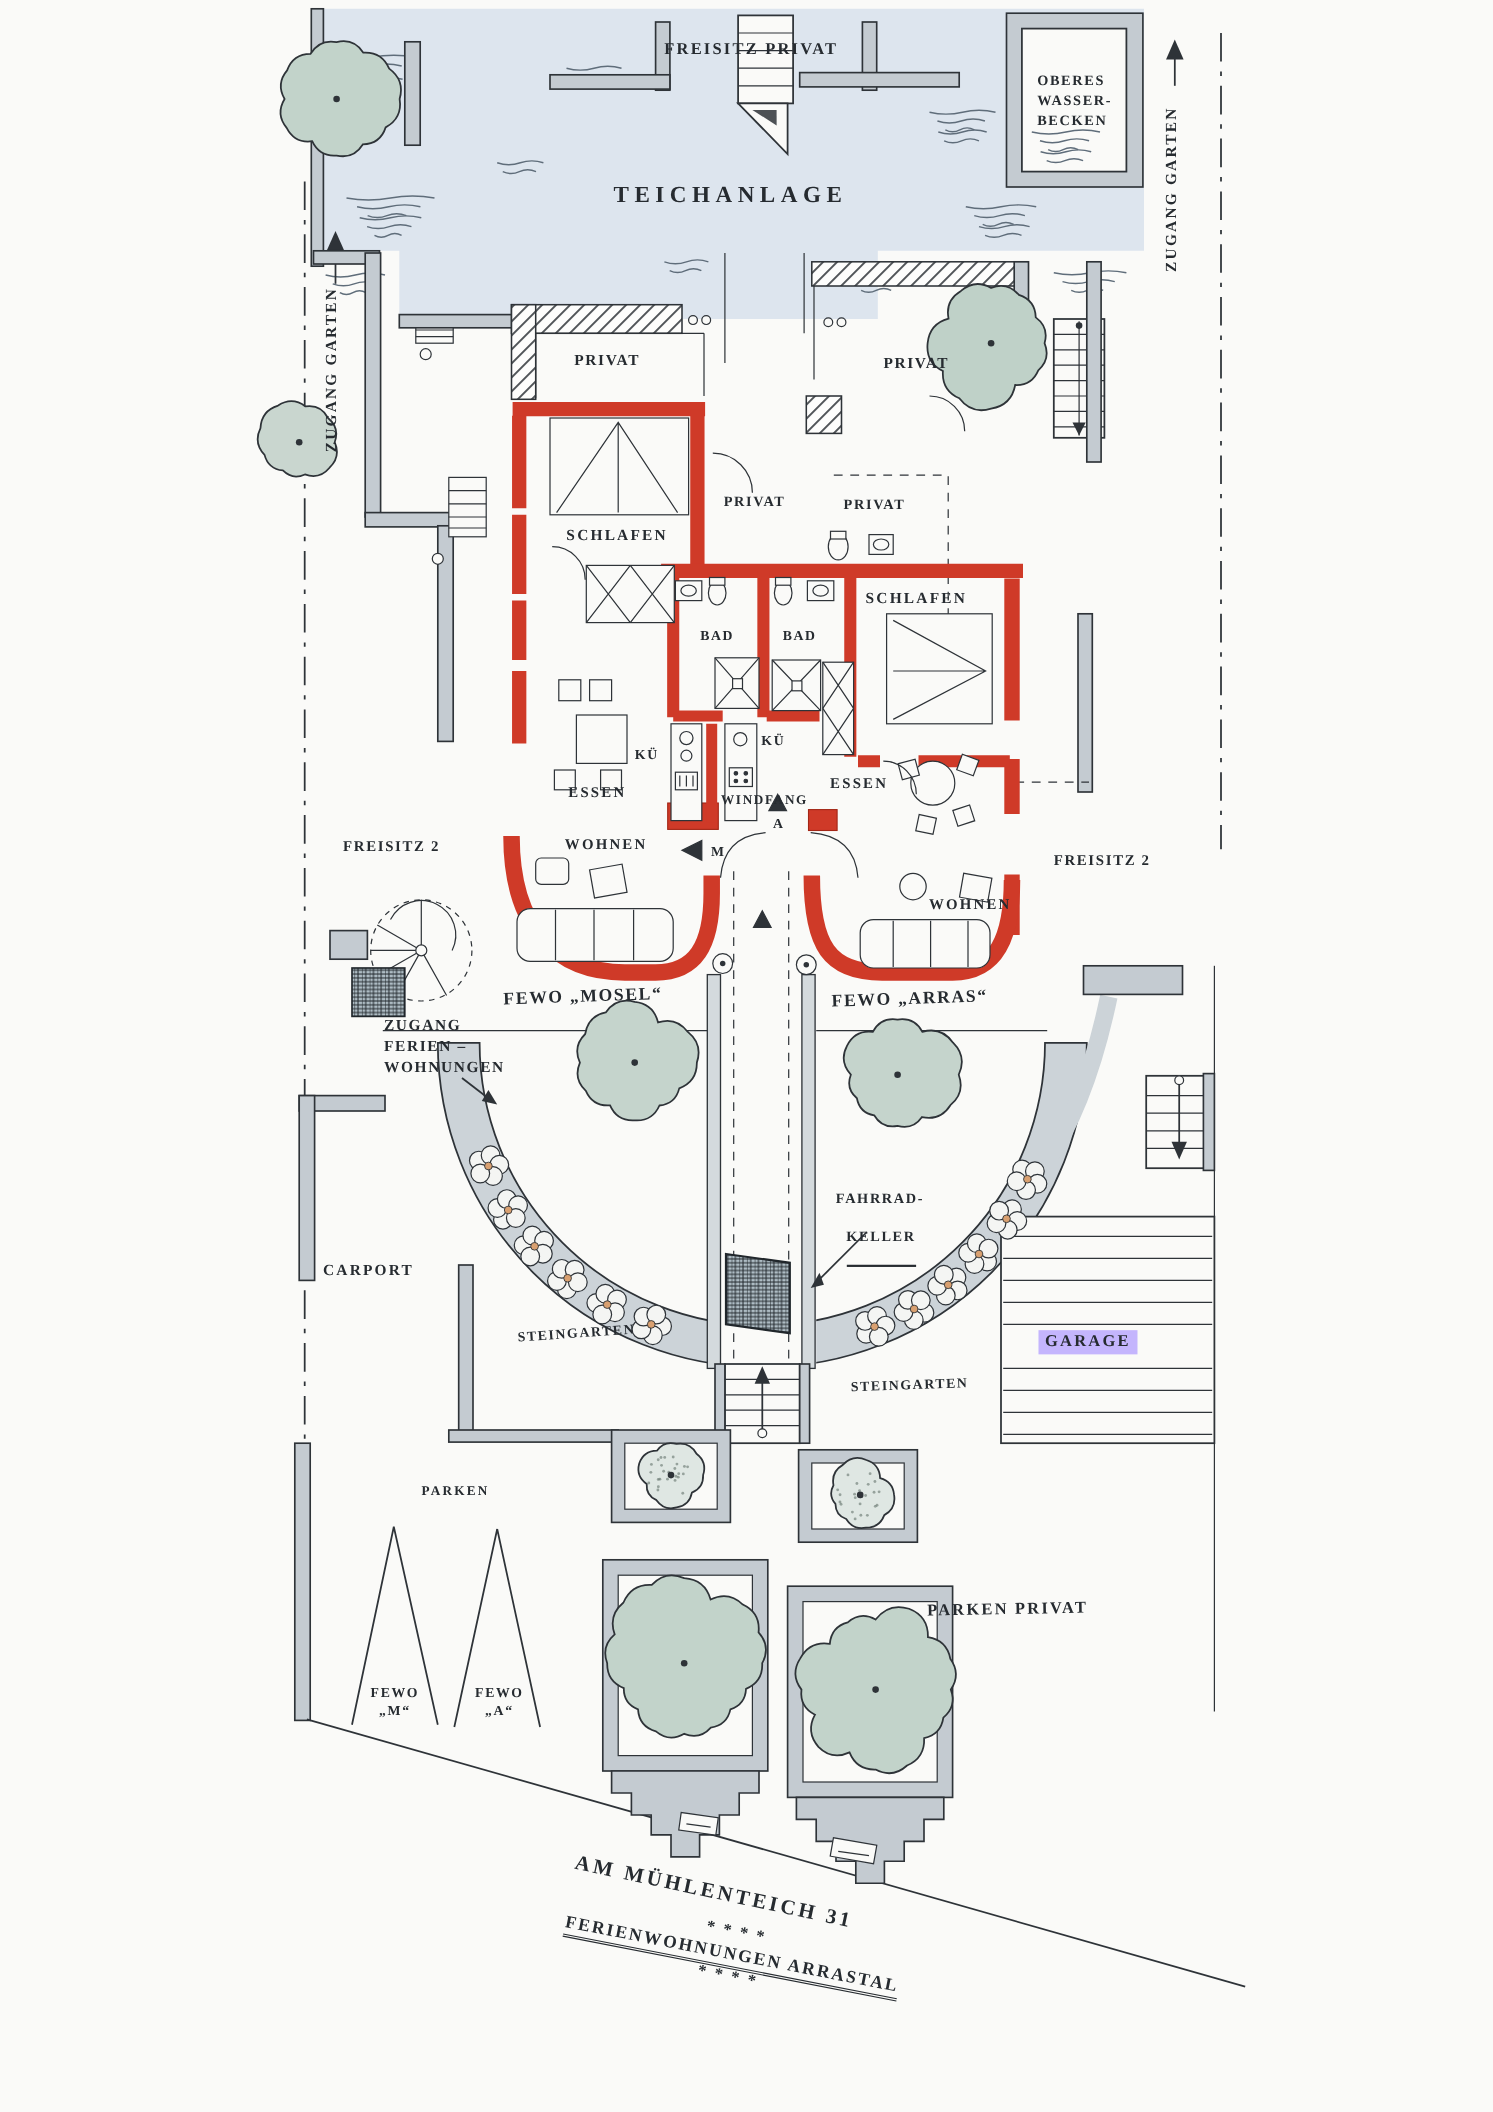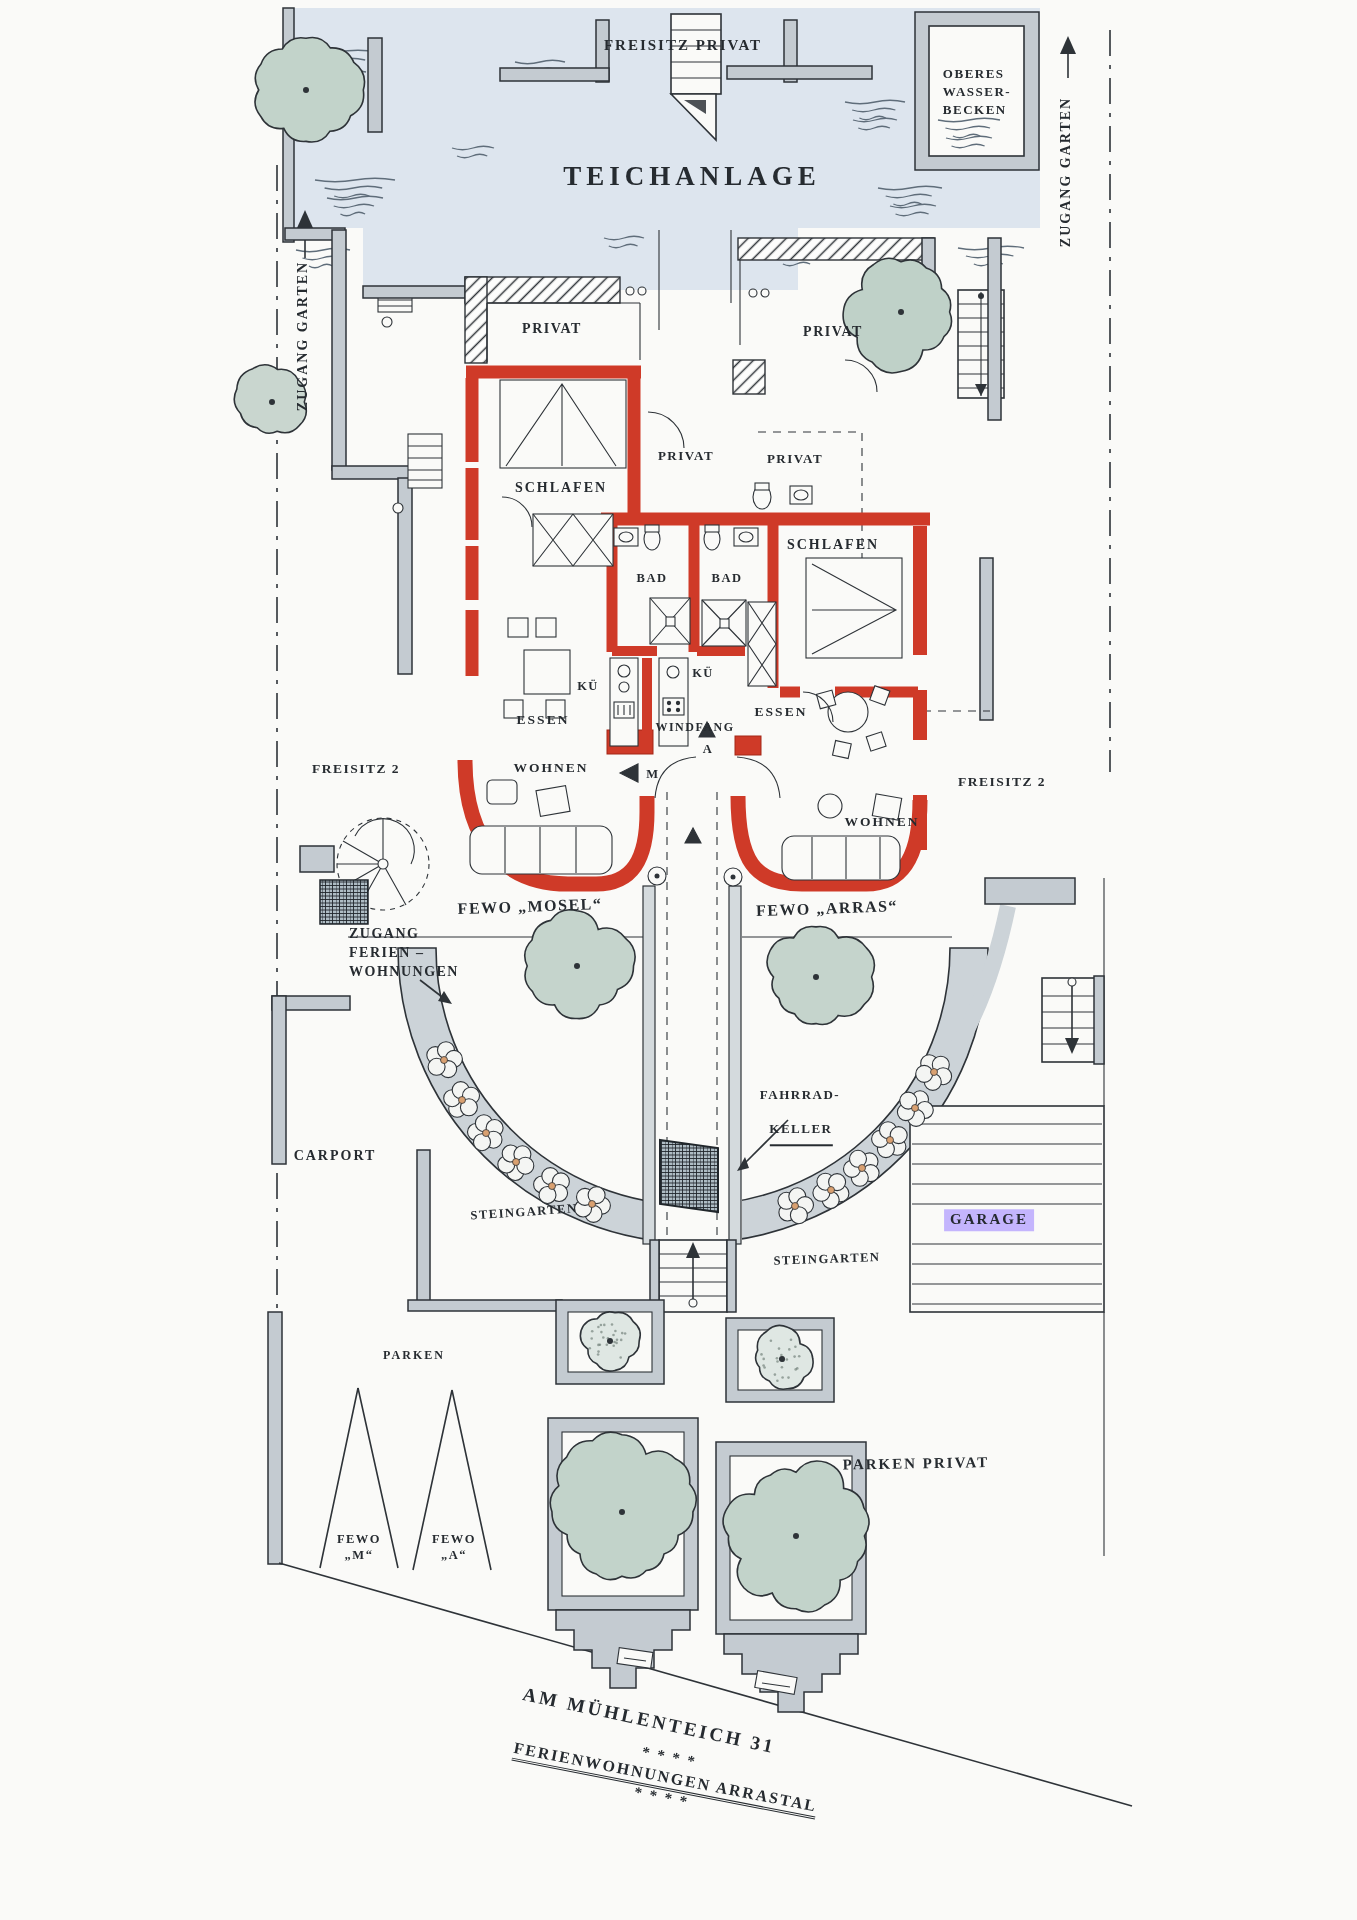--- a/index.html
+++ b/index.html
@@ -584,21 +584,21 @@
           <circle cx="796" cy="1536" r="3" class="treedot"></circle>
         </g>
   </g>
 </svg>
 
 <div class="lbl" style="left:683px;top:46px;font-size:15px;letter-spacing:2px">FREISITZ PRIVAT</div>
 <div class="lbl left" style="left:977px;top:92px;font-size:13px;line-height:1.4">OBERES
 WASSER-
 BECKEN</div>
 <div class="lbl" style="left:1066px;top:172px;font-size:14px;letter-spacing:2px;transform:translate(-50%,-50%) rotate(-90deg)">ZUGANG GARTEN</div>
-<div class="lbl" style="left:692px;top:177px;font-size:27px;letter-spacing:5px">TEICHANLAGE</div>
+<div class="lbl" style="left:664px;top:177px;font-size:21px;letter-spacing:5px">TEICHANLAGE</div>
 <div class="lbl" style="left:303px;top:336px;font-size:14px;letter-spacing:2px;transform:translate(-50%,-50%) rotate(-90deg)">ZUGANG GARTEN</div>
 <div class="lbl" style="left:552px;top:329px;font-size:14px">PRIVAT</div>
 <div class="lbl" style="left:833px;top:332px;font-size:14px">PRIVAT</div>
 <div class="lbl" style="left:561px;top:488px;font-size:14px;letter-spacing:2px">SCHLAFEN</div>
 <div class="lbl" style="left:686px;top:456px;font-size:13px">PRIVAT</div>
 <div class="lbl" style="left:795px;top:459px;font-size:13px">PRIVAT</div>
 <div class="lbl" style="left:833px;top:545px;font-size:14px;letter-spacing:2px">SCHLAFEN</div>
 <div class="lbl" style="left:652px;top:578px;font-size:12.5px">BAD</div>
 <div class="lbl" style="left:727px;top:578px;font-size:12.5px">BAD</div>
 <div class="lbl" style="left:588px;top:686px;font-size:12.5px">KÜ</div>
@@ -612,21 +612,21 @@
 <div class="lbl" style="left:1002px;top:782px;font-size:13.5px">FREISITZ 2</div>
 <div class="lbl" style="left:653px;top:774px;font-size:12.5px">M</div>
 <div class="lbl" style="left:708px;top:749px;font-size:12.5px">A</div>
 <div class="lbl" style="left:530px;top:907px;font-size:16px;transform:translate(-50%,-50%) rotate(-2deg)">FEWO „MOSEL“</div>
 <div class="lbl" style="left:827px;top:909px;font-size:16px;transform:translate(-50%,-50%) rotate(-2deg)">FEWO „ARRAS“</div>
 <div class="lbl left" style="left:404px;top:953px;font-size:14px;line-height:1.35">ZUGANG
 FERIEN –
 WOHNUNGEN</div>
 <div class="lbl left" style="left:800px;top:1100px;font-size:13px">
   <span style="display:block">FAHRRAD-</span>
-  <span style="display:inline-block;border-bottom:2px solid #262b30;padding-bottom:7px">KELLER</span>
+  <span style="display:inline-block;border-bottom:2px solid #262b30;padding-bottom:18px">KELLER</span>
 </div>
 <div class="lbl" style="left:335px;top:1156px;font-size:14px;letter-spacing:2px">CARPORT</div>
 <div class="lbl" style="left:524px;top:1212px;font-size:12.5px;transform:translate(-50%,-50%) rotate(-4deg)">STEINGARTEN</div>
 <div class="lbl" style="left:827px;top:1259px;font-size:12.5px;transform:translate(-50%,-50%) rotate(-2deg)">STEINGARTEN</div>
 <div class="lbl chip" style="left:989px;top:1220px;font-size:15px;letter-spacing:2px">GARAGE</div>
 <div class="lbl" style="left:414px;top:1356px;font-size:12px;letter-spacing:2px">PARKEN</div>
 <div class="lbl" style="left:359px;top:1547px;font-size:12.5px">FEWO
 „M“</div>
 <div class="lbl" style="left:454px;top:1547px;font-size:12.5px">FEWO
 „A“</div>

